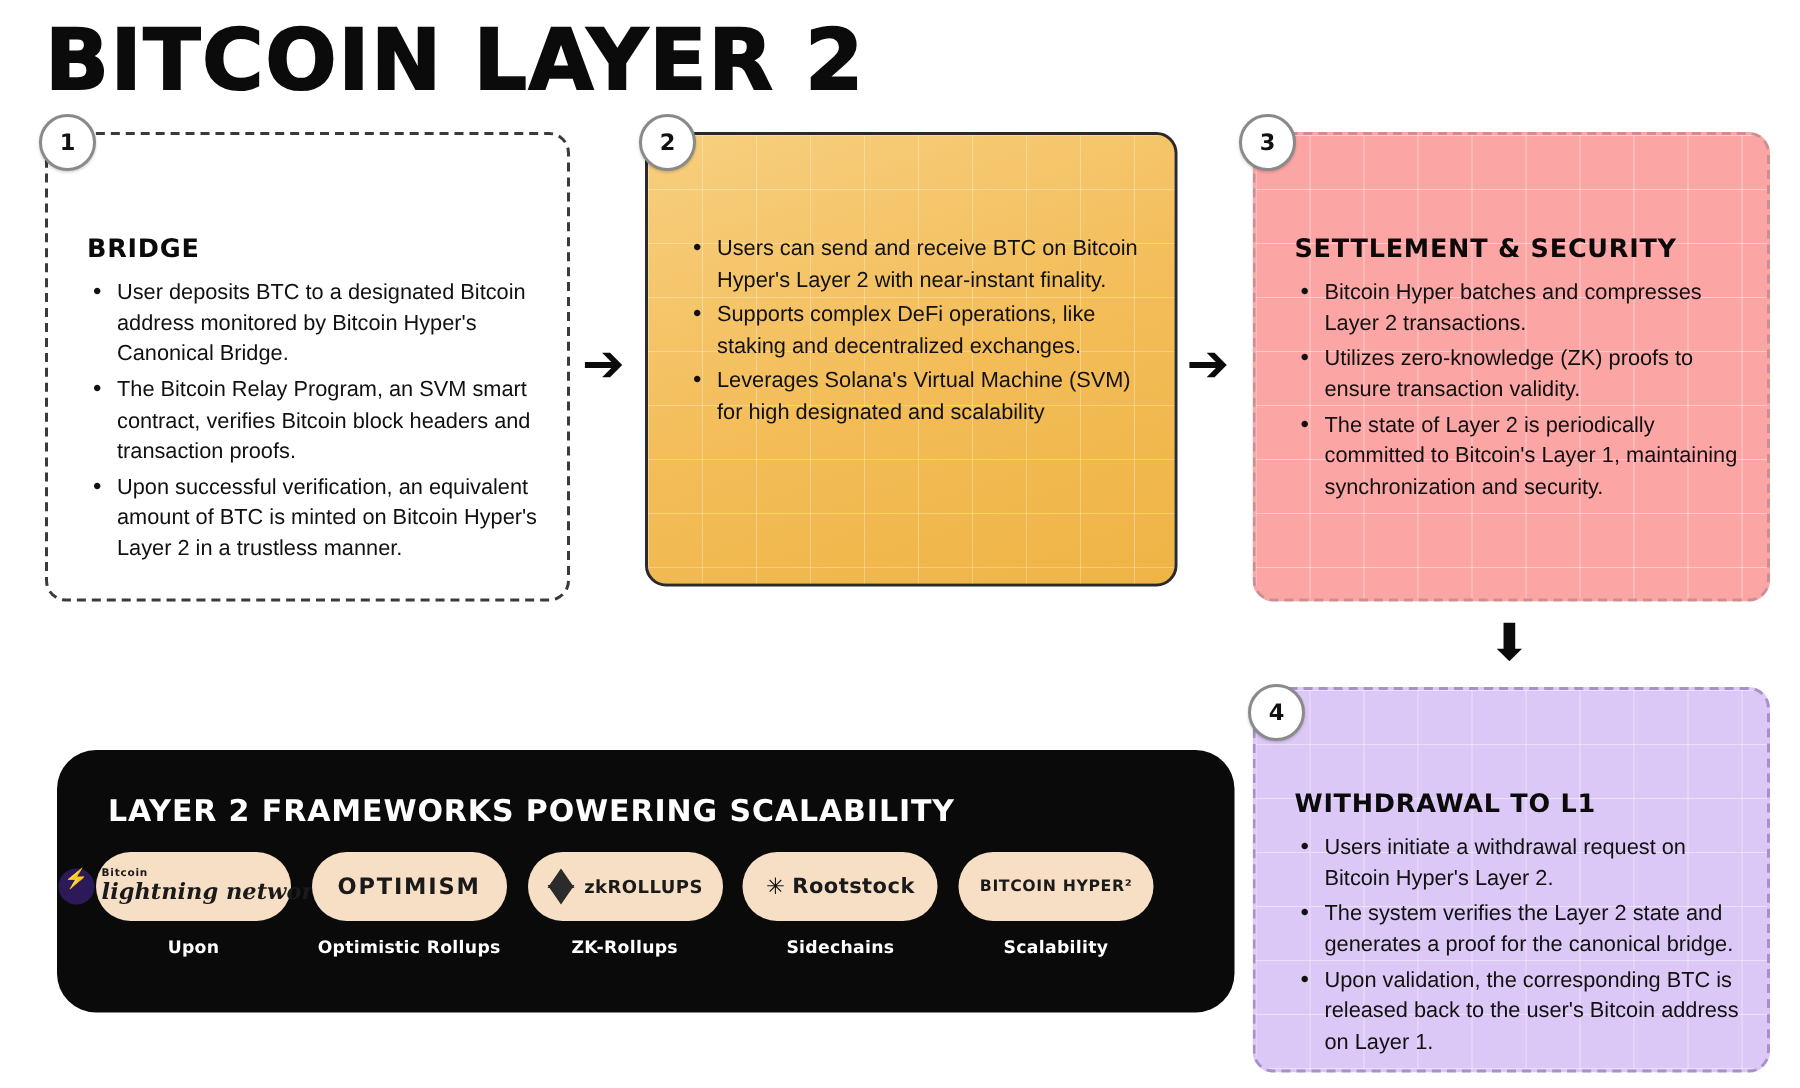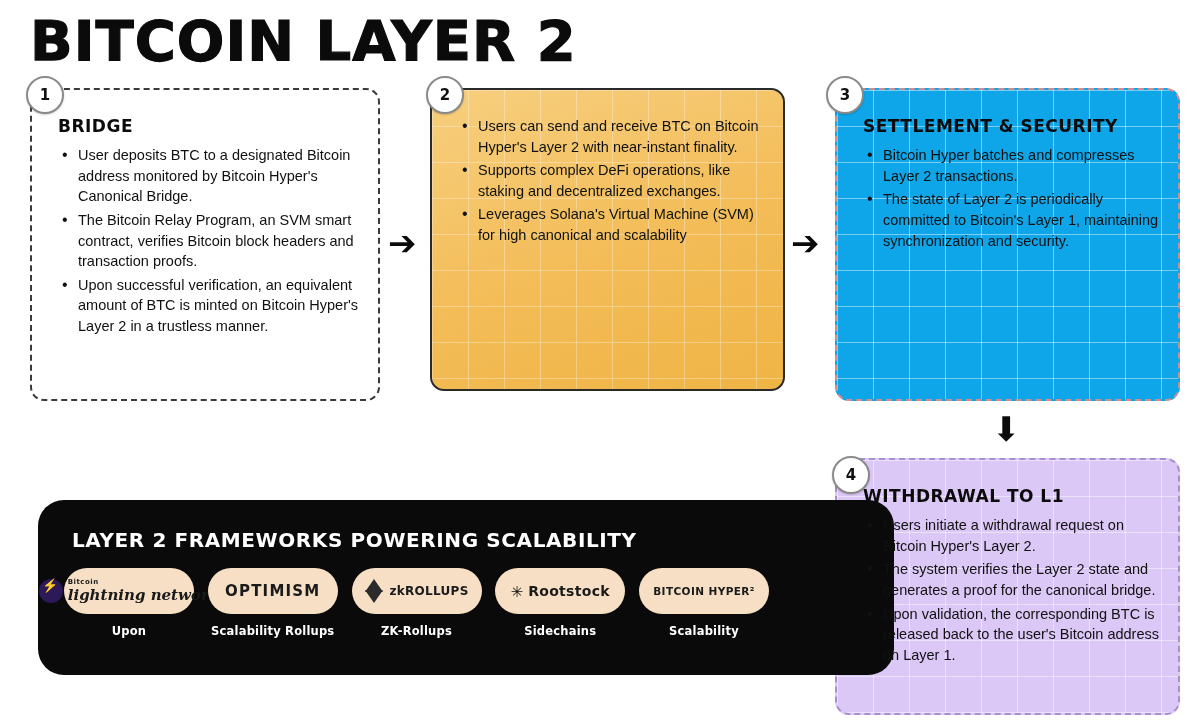--- a/index.html
+++ b/index.html
@@ -92,61 +92,61 @@
     font-weight: 700;
     color: #111;
     z-index: 5;
   }
 
   
   #card-bridge   { left: 30px;  top: 88px;  width: 350px; height: 313px; }
   #card-l2       { left: 430px; top: 88px;  width: 355px; height: 303px;
                    background: linear-gradient(160deg, #f7cf7f 0%, #f3bc57 55%, #efb445 100%); }
   #card-settle   { left: 835px; top: 88px;  width: 345px; height: 313px;
-                   background: #0ea5e9; border: 2px dashed #c98f93; }
+                   background: #fca5a5; border: 2px dashed #c98f93; }
   #card-withdraw { left: 835px; top: 458px; width: 345px; height: 257px;
                    background: #dcc8f6; border: 2px dashed #a98fcd; }
 
   
   .grid-tex {
     position: absolute;
     inset: 0;
     border-radius: 12px;
     pointer-events: none;
     background-image:
       linear-gradient(to right, rgba(255,255,255,0.30) 1px, transparent 1px),
       linear-gradient(to bottom, rgba(255,255,255,0.30) 1px, transparent 1px);
     background-size: 36px 36px;
   }
   #card-settle .grid-tex, #card-withdraw .grid-tex {
     background-image:
       linear-gradient(to right, rgba(255,255,255,0.45) 1px, transparent 1px),
       linear-gradient(to bottom, rgba(255,255,255,0.45) 1px, transparent 1px);
   }
-  .card-inner { position: relative; z-index: 2; }
+  .card-inner { position: relative; z-index: 2; margin-top: 40px; }
 
   
   .arrow {
     position: absolute;
     color: #0b0b0b;
     font-size: 34px;
     line-height: 1;
     font-family: "DejaVu Sans", sans-serif;
     z-index: 4;
   }
   #arrow-1 { left: 388px; top: 226px; }
   #arrow-2 { left: 791px; top: 226px; }
   #arrow-3 { left: 992px; top: 412px; }
 
   
   #frameworks-panel {
     position: absolute;
     left: 38px;
     top: 500px;
-    width: 856px;
+    width: 785px;
     height: 175px;
     background: #0a0a0a;
     border-radius: 26px;
   }
   #frameworks-title {
     position: absolute;
     left: 34px;
     top: 28px;
     font-family: "DejaVu Sans", sans-serif;
     font-size: 20px;
@@ -262,34 +262,35 @@
 
 <div class="arrow" id="arrow-1">➔</div>
 
 <div class="step-badge" style="left:426px; top:76px;">2</div>
 <div class="card solid" id="card-l2">
   <div class="grid-tex"></div>
   <div class="card-inner">
     <ul>
       <li>Users can send and receive BTC on Bitcoin Hyper's Layer 2 with near-instant finality.</li>
       <li>Supports complex DeFi operations, like staking and decentralized exchanges.</li>
-      <li>Leverages Solana's Virtual Machine (SVM) for high canonical and scalability</li>
+      <li>Leverages Solana's Virtual Machine (SVM) for high designated and scalability</li>
     </ul>
   </div>
 </div>
 
 <div class="arrow" id="arrow-2">➔</div>
 
 <div class="step-badge" style="left:826px; top:76px;">3</div>
 <div class="card" id="card-settle">
   <div class="grid-tex"></div>
   <div class="card-inner">
     <div class="card-title">SETTLEMENT &amp; SECURITY</div>
     <ul>
       <li>Bitcoin Hyper batches and compresses Layer 2 transactions.</li>
+      <li>Utilizes zero-knowledge (ZK) proofs to ensure transaction validity.</li>
       <li>The state of Layer 2 is periodically committed to Bitcoin's Layer 1, maintaining synchronization and security.</li>
     </ul>
   </div>
 </div>
 
 <div class="arrow" id="arrow-3">⬇</div>
 
 <div class="step-badge" style="left:832px; top:456px;">4</div>
 <div class="card" id="card-withdraw">
   <div class="grid-tex"></div>
@@ -315,21 +316,21 @@
           <span class="fw-chip-text lightning">lightning network</span>
         </span>
       </div>
       <div class="fw-label">Upon</div>
     </div>
 
     <div class="fw-item">
       <div class="fw-chip">
         <span class="fw-chip-text optimism">OPTIMISM</span>
       </div>
-      <div class="fw-label">Scalability Rollups</div>
+      <div class="fw-label">Optimistic Rollups</div>
     </div>
 
     <div class="fw-item">
       <div class="fw-chip">
         <span class="ico ico-eth"></span>
         <span class="fw-chip-text zk">zkROLLUPS</span>
       </div>
       <div class="fw-label">ZK-Rollups</div>
     </div>
 

